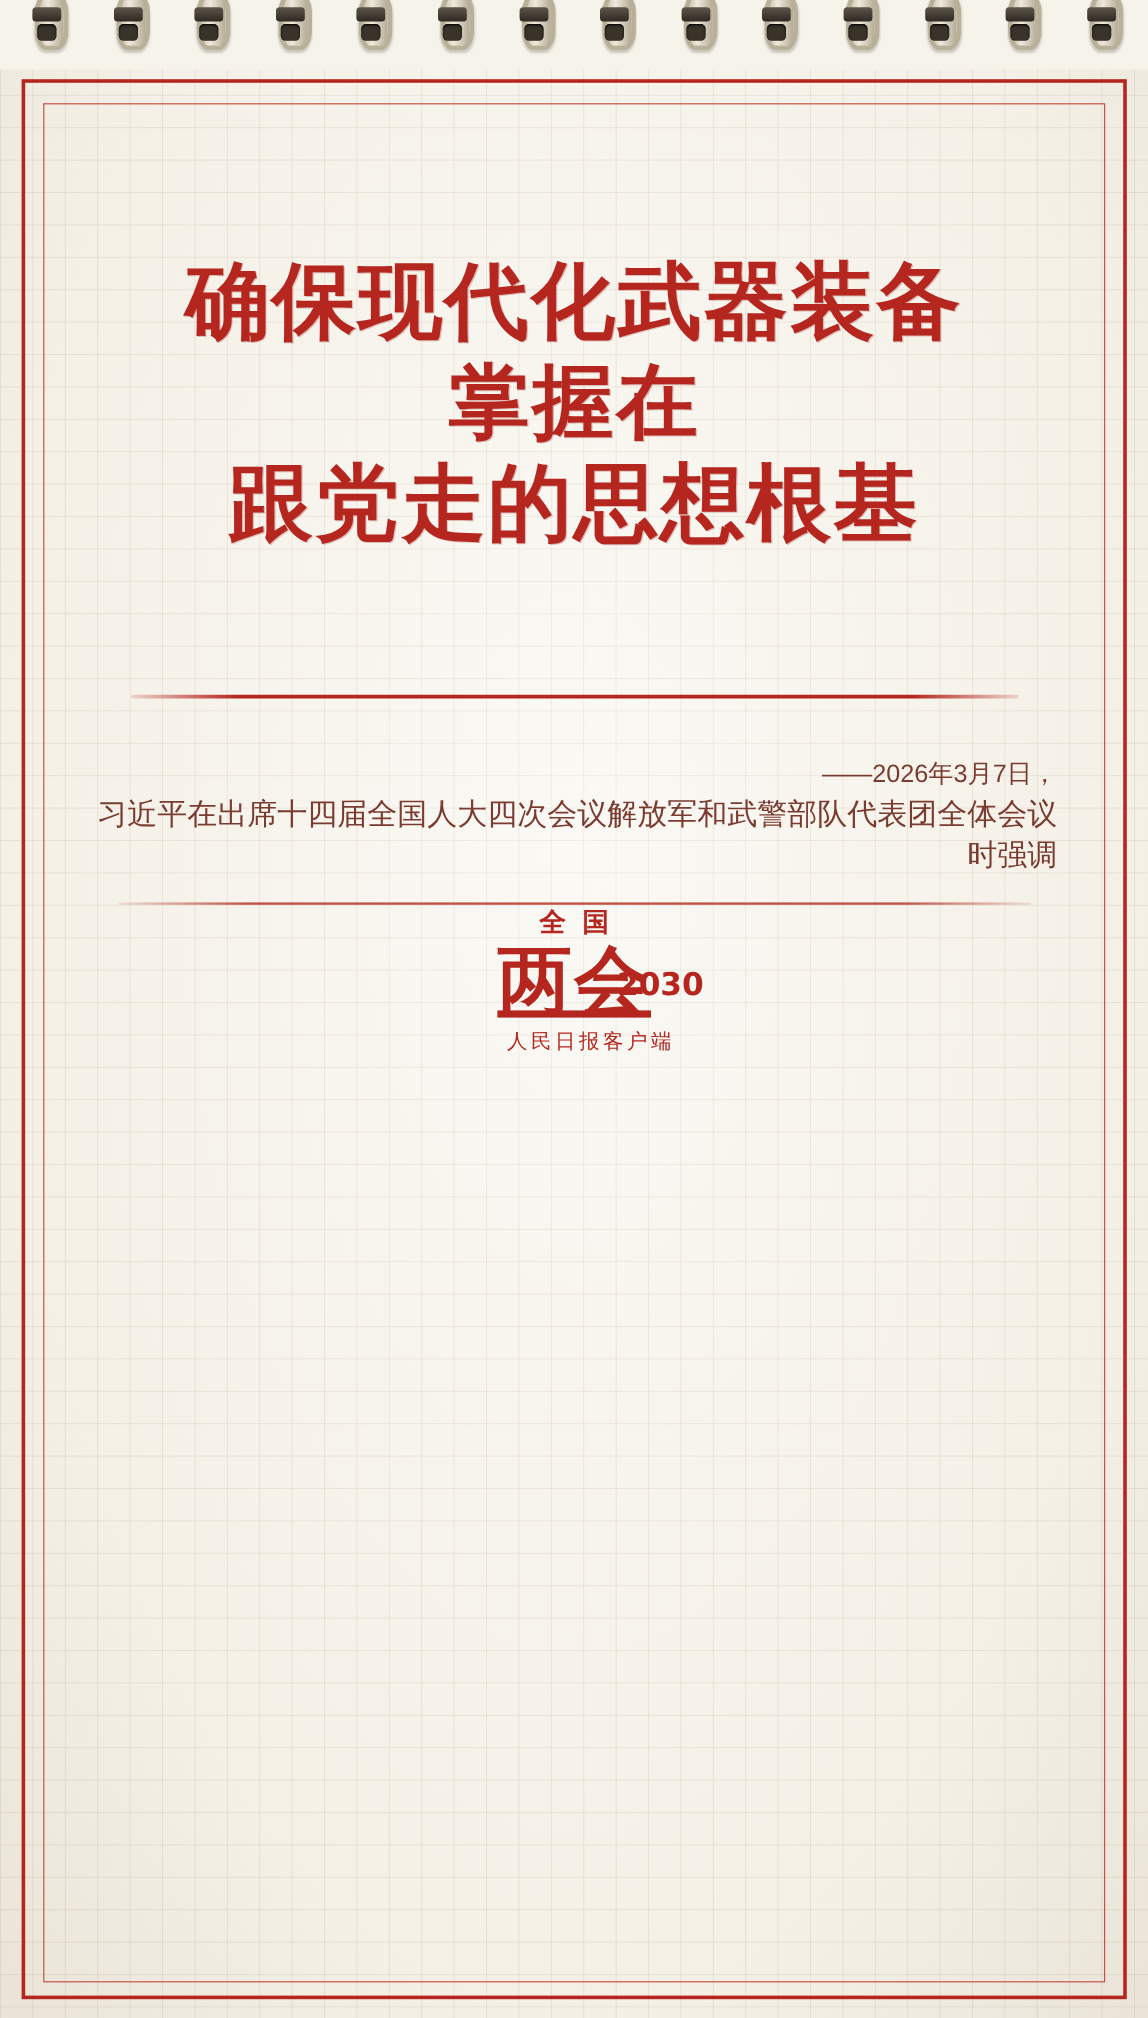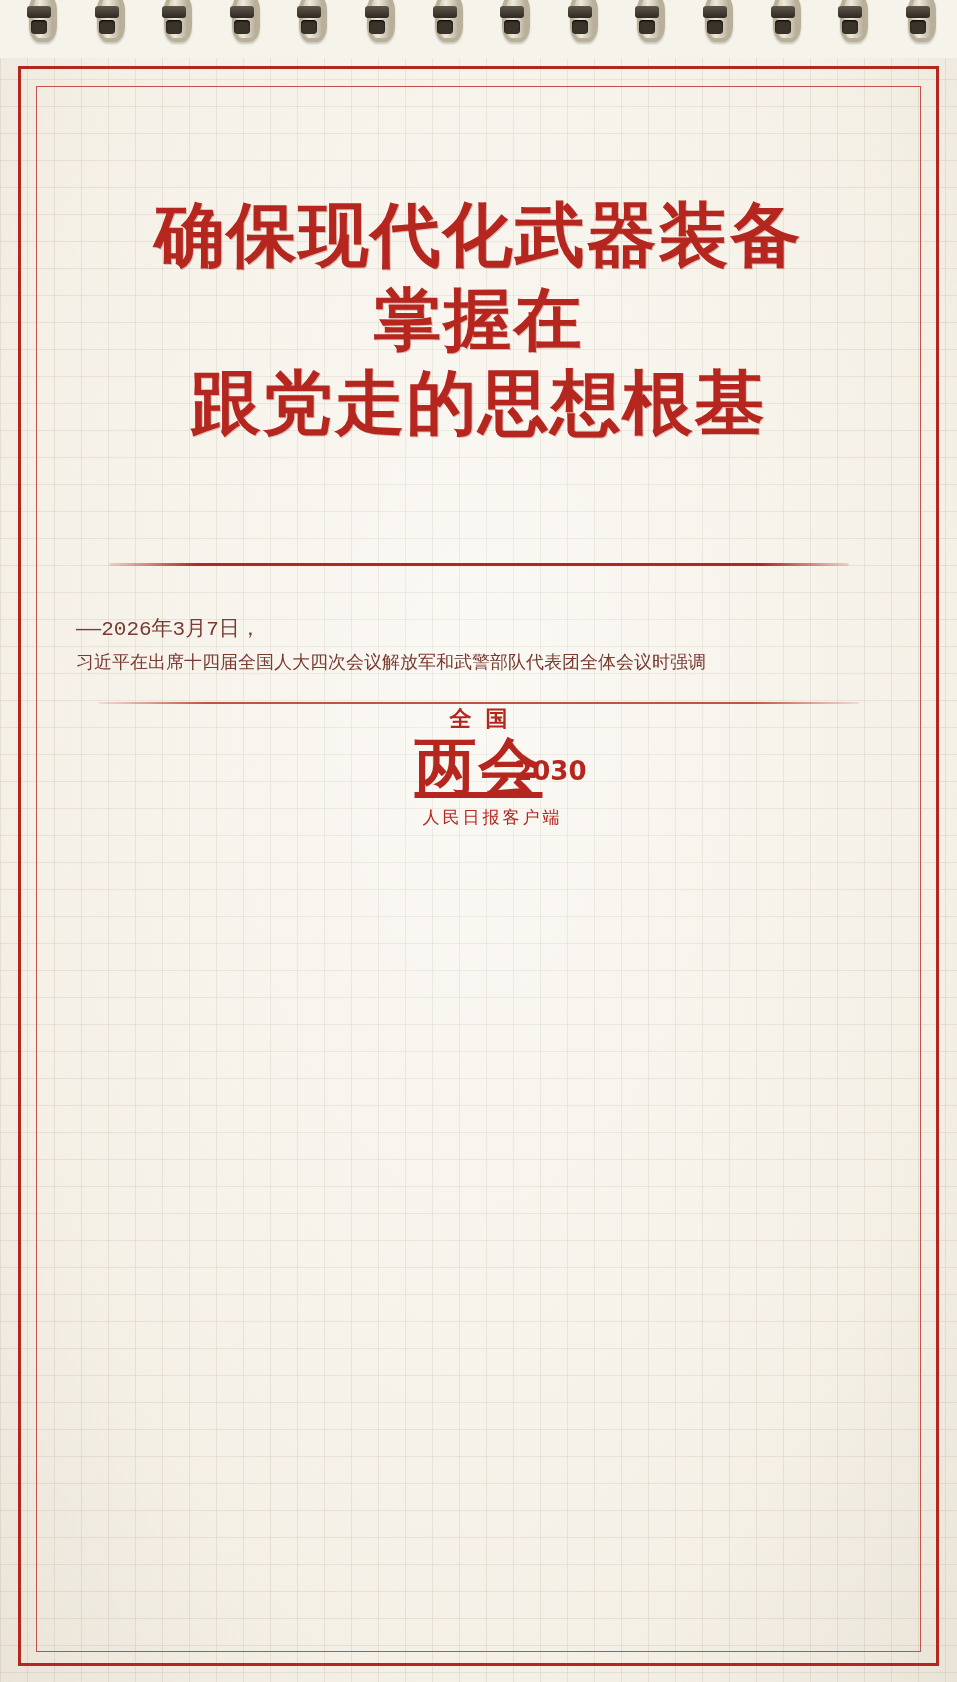--- a/index.html
+++ b/index.html
@@ -102,21 +102,21 @@
     top: 86px; left: 36px;
     width: 885px;
     height: 1566px;
     border: 1px solid #c4524a;
     box-sizing: border-box;
     z-index: 5;
   }
 
   .content {
     position: absolute;
-    top: 78px; left: 36px;
+    top: 94px; left: 36px;
     width: 885px;
     height: 1316px;
     z-index: 10;
     box-sizing: border-box;
   }
 
   
   .title-block {
     margin-top: 115px;
     text-align: center;
@@ -152,30 +152,30 @@
     text-justify: inter-ideograph;
     font-family: "DejaVu Sans", "Liberation Sans", sans-serif;
     font-weight: 500;
     letter-spacing: 1px;
     text-indent: 92px;
   }
 
   
   .attribution {
     margin: 48px 40px 0 40px;
-    text-align: left;
+    text-align: right;
     color: #7a3b30;
-    font-family: Liberation Mono, monospace;
+    font-family: Liberation Sans, sans-serif;
   }
   .attrib-date {
     font-size: 21px;
     line-height: 32px;
   }
   .attrib-source {
-    font-size: 18px;
+    font-size: 25px;
     line-height: 34px;
   }
 
   .divider-bottom {
     margin: 22px auto 0 auto;
     width: 760px;
     height: 2px;
     background: linear-gradient(to right, rgba(181,38,31,0.10), #c05349 14%, #c05349 86%, rgba(181,38,31,0.10));
   }
 

